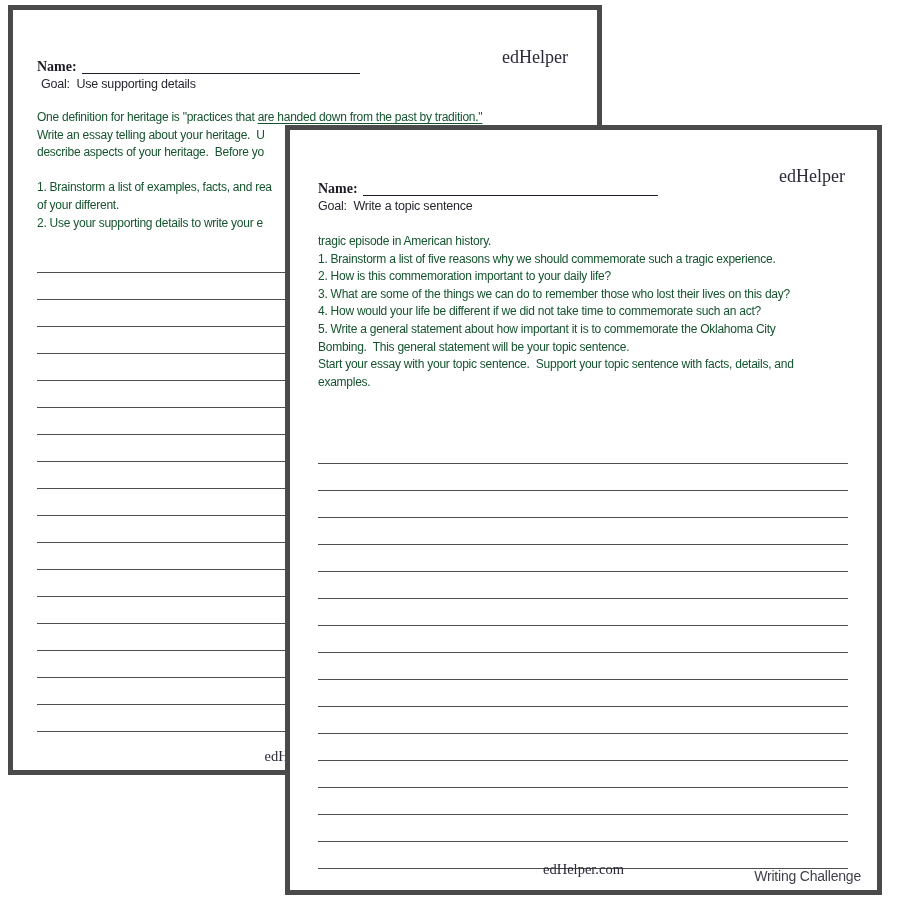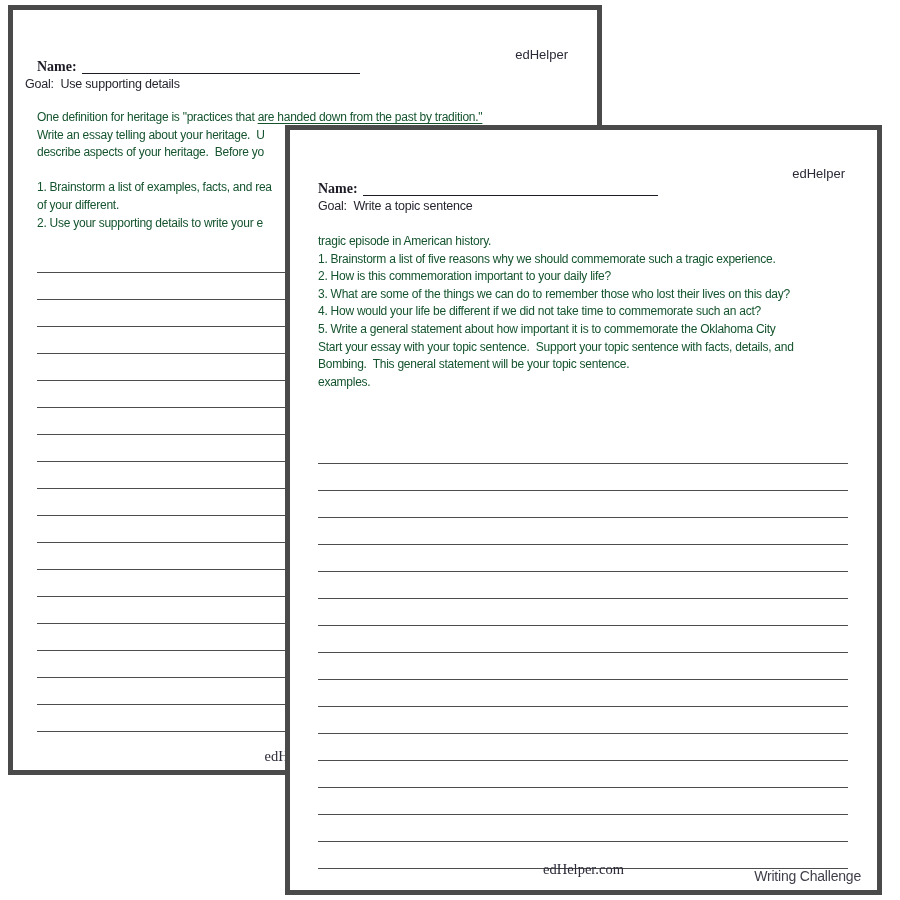--- a/index.html
+++ b/index.html
@@ -8,42 +8,42 @@
     font-family:"Liberation Sans",sans-serif;overflow:hidden;
   }
   .page{
     position:absolute;background:#ffffff;border:5px solid #4a4a4a;
     box-sizing:border-box;
   }
   #back-page{left:8px;top:5px;width:594px;height:770px;z-index:1;}
   #front-page{left:285px;top:125px;width:597px;height:770px;z-index:2;}
 
   .logo{
-    position:absolute;font-family:Liberation Sans, sans-serif;
-    font-size:13px;color:#2a2a38;
+    position:absolute;font-family:Liberation Serif, serif;
+    font-size:18px;color:#2a2a38;
   }
   #back-page .logo{top:37px;right:29px;}
   #front-page .logo{top:36px;right:32px;}
 
   .name-row{position:absolute;display:flex;align-items:flex-end;}
   #back-page .name-row{top:48px;left:24px;}
   #front-page .name-row{top:50px;left:28px;}
   .name-label{
     font-family:Liberation Serif, serif;font-weight:bold;
     font-size:14px;color:#1c1c26;line-height:18px;
   }
   .name-line{border-bottom:1.5px solid #1c1c26;margin-left:5px;margin-bottom:2px;}
   #back-page .name-line{width:278px;}
   #front-page .name-line{width:295px;}
 
   .goal{
     position:absolute;font-size:12.5px;color:#26262f;white-space:pre;
     letter-spacing:-0.2px;
   }
-  #back-page .goal{top:67px;left:12px;}
+  #back-page .goal{top:67px;left:28px;}
   #front-page .goal{top:69px;left:28px;}
 
   .bodytext{
     position:absolute;font-size:12px;color:#14532d;line-height:17.6px;
     letter-spacing:-0.25px;
   }
   #back-page .bodytext{top:99px;left:24px;}
   #front-page .bodytext{top:103px;left:28px;}
   .tline{white-space:pre;}
   .u{text-decoration:underline;text-underline-offset:2px;}
@@ -124,22 +124,22 @@
   <div class="goal">Goal:  Write a topic sentence</div>
 
   <div class="bodytext">
     <div>
         <div class="tline">tragic episode in American history.</div>
         <div class="tline">1. Brainstorm a list of five reasons why we should commemorate such a tragic experience.</div>
         <div class="tline">2. How is this commemoration important to your daily life?</div>
         <div class="tline">3. What are some of the things we can do to remember those who lost their lives on this day?</div>
         <div class="tline">4. How would your life be different if we did not take time to commemorate such an act?</div>
         <div class="tline">5. Write a general statement about how important it is to commemorate the Oklahoma City</div>
+        <div class="tline">Bombing.  This general statement will be your topic sentence.</div>
         <div class="tline">Start your essay with your topic sentence.  Support your topic sentence with facts, details, and</div>
-        <div class="tline">Bombing.  This general statement will be your topic sentence.</div>
         <div class="tline">examples.</div>
       </div>
   </div>
 
   <div class="rules">
       <div class="rule"></div>
       <div class="rule"></div>
       <div class="rule"></div>
       <div class="rule"></div>
       <div class="rule"></div>

